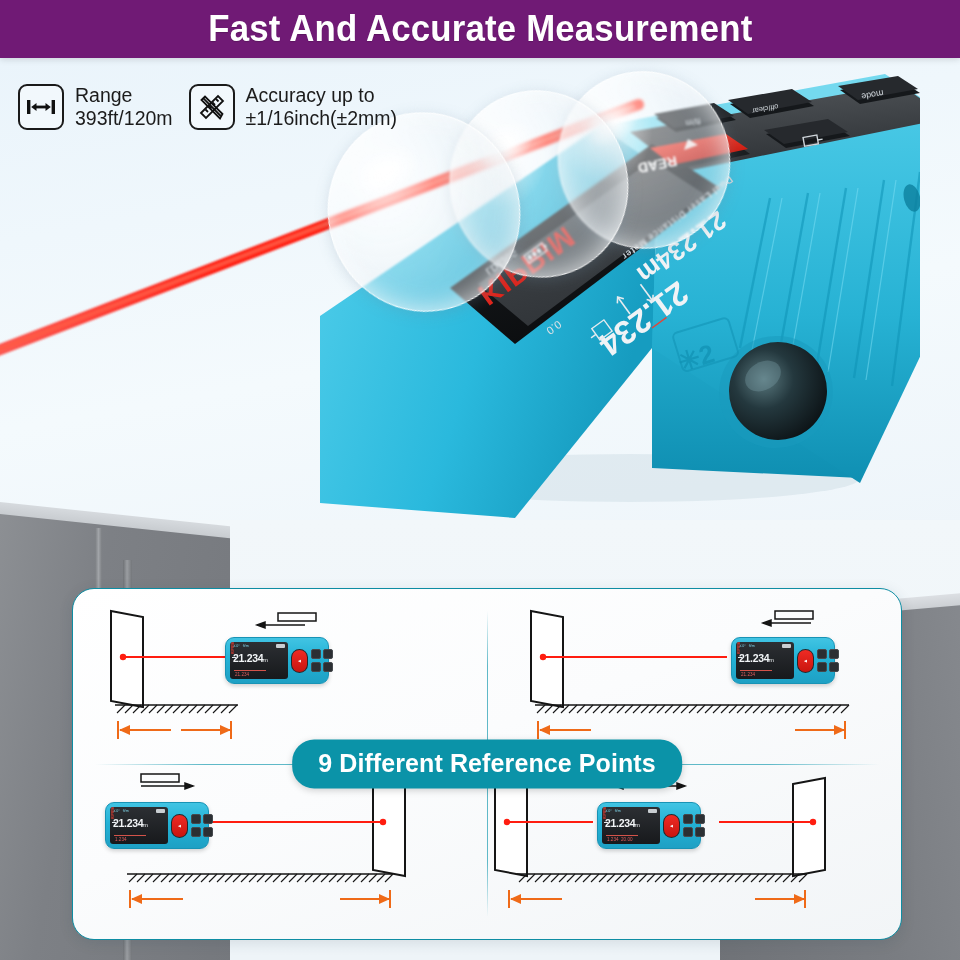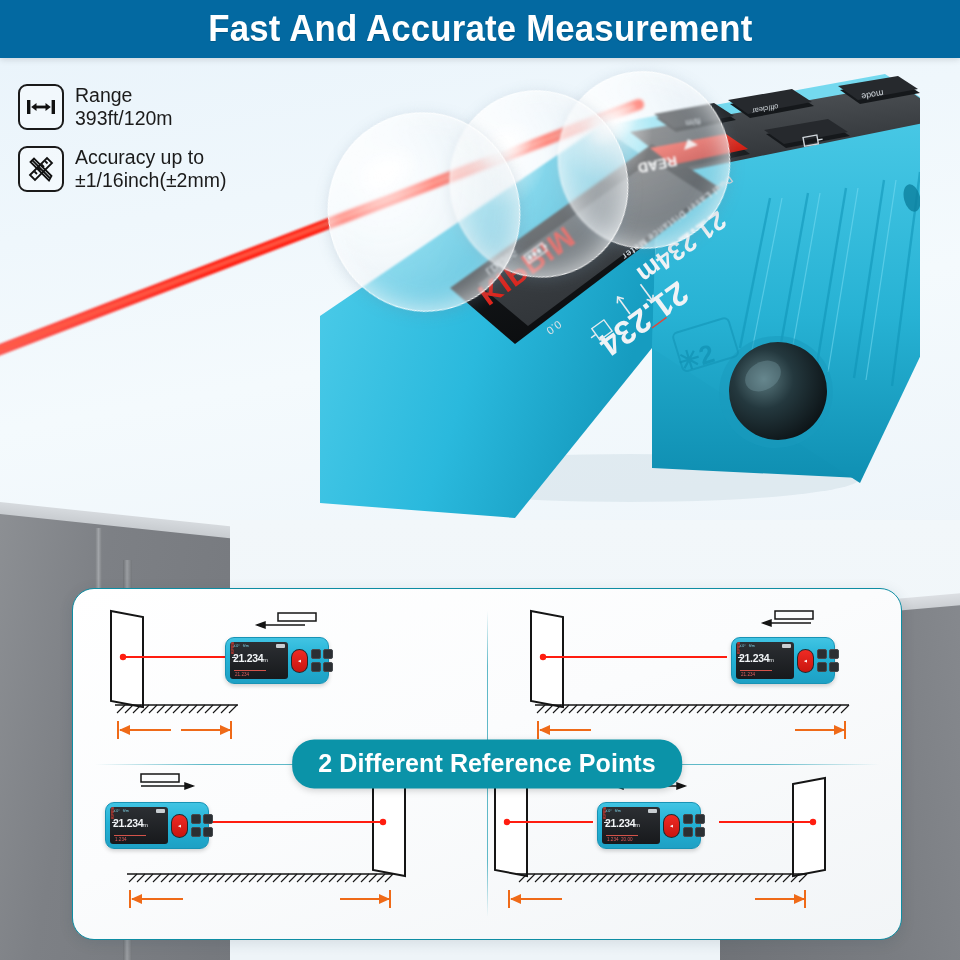--- a/index.html
+++ b/index.html
@@ -53,39 +53,39 @@
     background: linear-gradient(90deg,#6f7276,#9a9da1 45%,#74777b);
   }
   .pole2 {
     position:absolute; left:95px; top:528px; width:7px; height:60px;
     background: linear-gradient(90deg,#7b7e82,#a1a4a8 50%,#7b7e82);
   }
 
   
   .header {
     position:absolute; left:0; top:0; width:960px; height:58px;
-    background:#0369a1;
+    background:#701a75;
     display:flex; align-items:center; justify-content:center;
     box-shadow: 0 2px 6px rgba(0,0,0,.12);
   }
   .header-title {
     color:#ffffff;
     font-size: 37px;
     font-weight: bold;
     letter-spacing: .2px;
     transform: scaleX(.94);
     font-family: "Liberation Sans", sans-serif;
     text-shadow: 0 1px 1px rgba(0,0,0,.18);
     white-space: nowrap;
   }
 
   
   .features {
     position:absolute; left:18px; top:84px;
-    display:flex; flex-direction:column; gap: 16px;
+    display:flex; flex-direction:row; gap: 16px;
     z-index: 20;
   }
   .feature-row { display:flex; align-items:flex-start; gap:11px; }
   .feature-icon {
     width:42px; height:42px; flex:none;
     border:2.6px solid #1a1a1a;
     border-radius:9px;
     background: rgba(255,255,255,.35);
     display:flex; align-items:center; justify-content:center;
   }
@@ -795,16 +795,16 @@
           <div class="mini-pad">
             <div class="mini-btn"></div>
             <div class="mini-btn"></div>
             <div class="mini-btn"></div>
             <div class="mini-btn"></div>
           </div>
         </div>
       </div>
     </div>
 
-    <div class="badge">2 Different Reference Points</div>
+    <div class="badge">9 Different Reference Points</div>
   </div>
 
 </div>
 
 </body></html>

